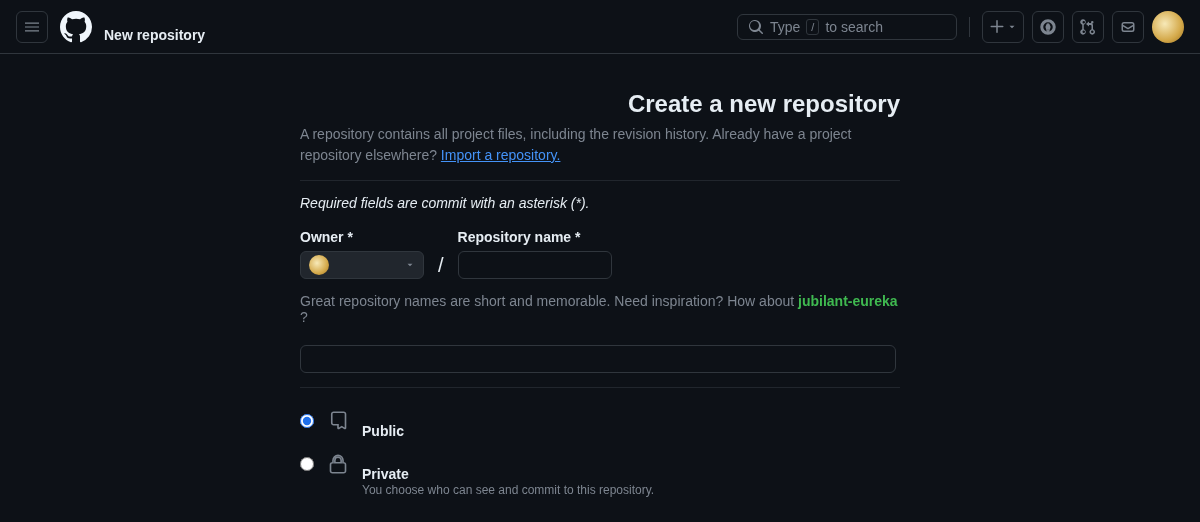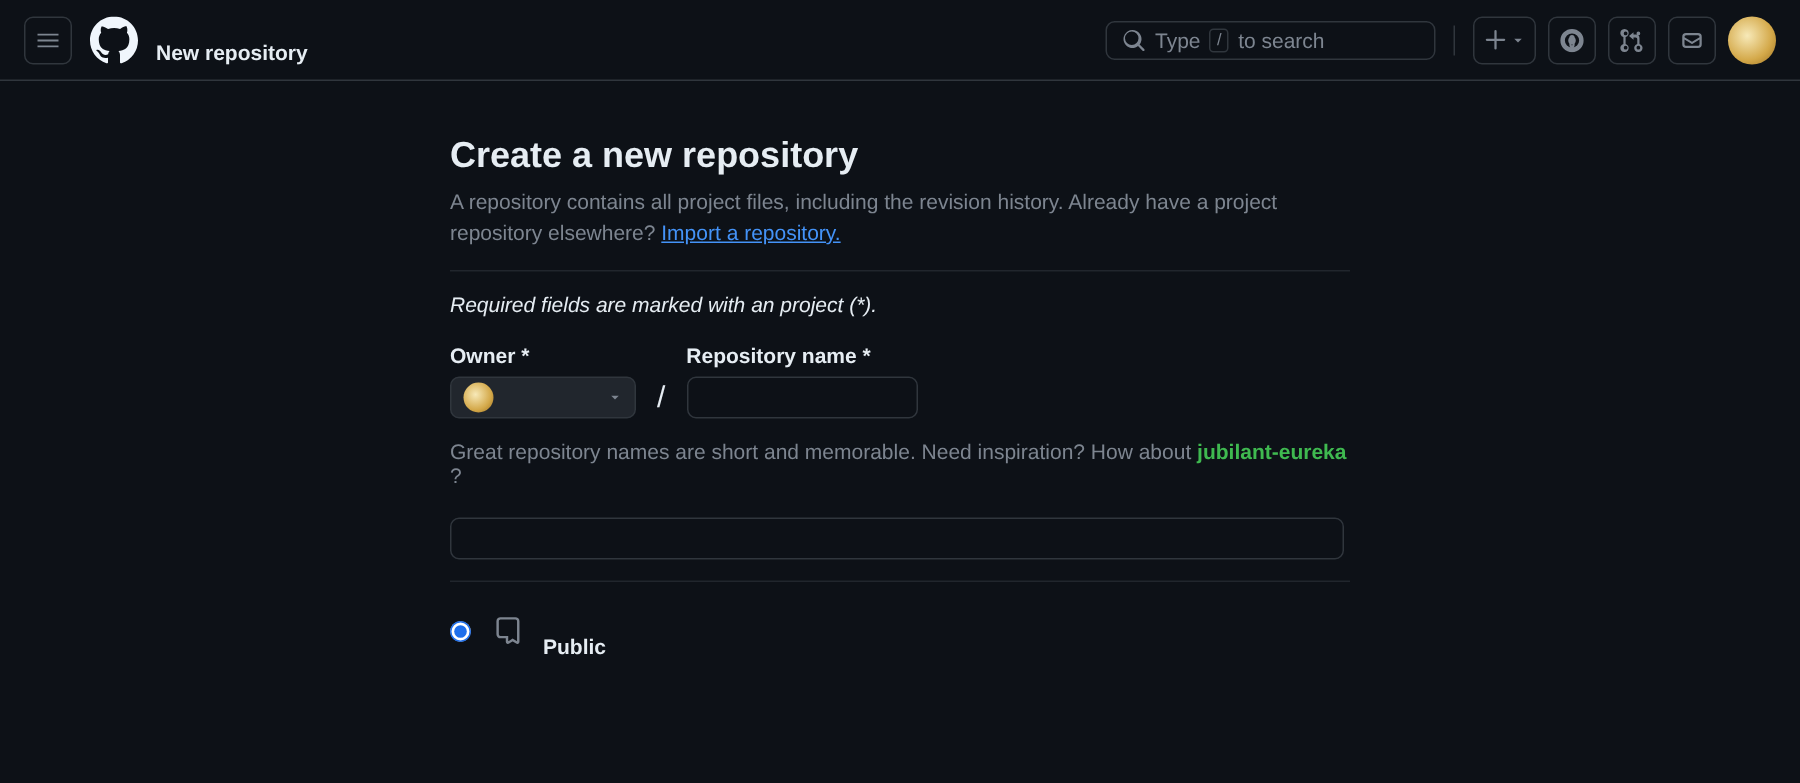--- a/index.html
+++ b/index.html
@@ -66,21 +66,21 @@
       width: 32px; height: 32px;
       border-radius: 50%;
       background: radial-gradient(circle at 40% 40%, #f7e9b8, #d4a94a 60%, #9b6f20);
       cursor: pointer;
     }
     .small-avatar {
         width: 20px; height: 20px; border-radius: 50%;
         background: radial-gradient(circle at 40% 40%, #f7e9b8, #d4a94a 60%, #9b6f20);
     }
     .main { width: 600px; margin: 36px auto 0; }
-    h1 { font-size: 24px; font-weight: 600; margin-bottom: 6px; }
+    h1 { font-size: 24px; font-weight: 600; margin-bottom: 6px; text-align: right; }
     .subhead { color: #7d8590; font-size: 14px; line-height: 1.5; }
     .link { color: #4493f8; text-decoration: underline; cursor: pointer; }
     .hr { border: 0; border-top: 1px solid #21262d; margin: 14px 0; }
     .required-note { font-style: italic; color: #e6edf3; font-size: 14px; }
     .form-row { display: flex; align-items: flex-start; gap: 14px; margin-top: 18px; }
     .field-label { font-weight: 600; font-size: 14px; margin-bottom: 6px; display: block; }
     .owner-btn {
       display: flex; align-items: center; gap: 8px;
       border: 1px solid #30363d;
       background: #21262d;
@@ -169,21 +169,21 @@
     <div class="avatar"></div>
   </div>
 </div>
 
 <div class="main">
   <h1>Create a new repository</h1>
   <p class="subhead">
     <span>A repository contains all project files, including the revision history. Already have a project repository elsewhere? </span><a class="link">Import a repository.</a>
   </p>
   <hr class="hr">
-  <p class="required-note">Required fields are marked with an project (*).</p>
+  <p class="required-note">Required fields are commit with an asterisk (*).</p>
 
   <div class="form-row">
     <div>
       <label class="field-label">Owner *</label>
       <button class="owner-btn">
         <span class="small-avatar"></span>
         <svg class="caret" width="10" height="10" viewBox="0 0 16 16" fill="#7d8590">
             <path d="M4 6l4 4 4-4z"></path>
           </svg>
       </button>
@@ -209,14 +209,26 @@
     <input type="radio" name="vis" class="radio" checked="" style="">
     <div class="vis-icon">
       <svg width="20" height="22" viewBox="0 0 16 16">
           <path fill="none" stroke="#7d8590" stroke-width="1.3" d="M3 2.5A1.5 1.5 0 014.5 1h8A1.5 1.5 0 0114 2.5v11a.5.5 0 01-.8.4L11 12.5l-2.2 1.4a.5.5 0 01-.8-.4V11H4.5A1.5 1.5 0 013 9.5v-7z"></path>
         </svg>
     </div>
     <div class="vis-body">
       <div class="t">Public</div>
     </div>
   </div>
+  <div class="vis-row">
+    <input type="radio" name="vis" class="radio" style="">
+    <div class="vis-icon">
+      <svg width="20" height="22" viewBox="0 0 16 16">
+          <path fill="none" stroke="#7d8590" stroke-width="1.3" d="M4 7V5a4 4 0 018 0v2h.5A1.5 1.5 0 0114 8.5v5A1.5 1.5 0 0112.5 15h-9A1.5 1.5 0 012 13.5v-5A1.5 1.5 0 013.5 7H4zm1.5 0h5V5a2.5 2.5 0 00-5 0v2z"></path>
+        </svg>
+    </div>
+    <div class="vis-body">
+      <div class="t">Private</div>
+      <div class="d">You choose who can see and commit to this repository.</div>
+    </div>
+  </div>
 
 </div>
 
 </body></html>

